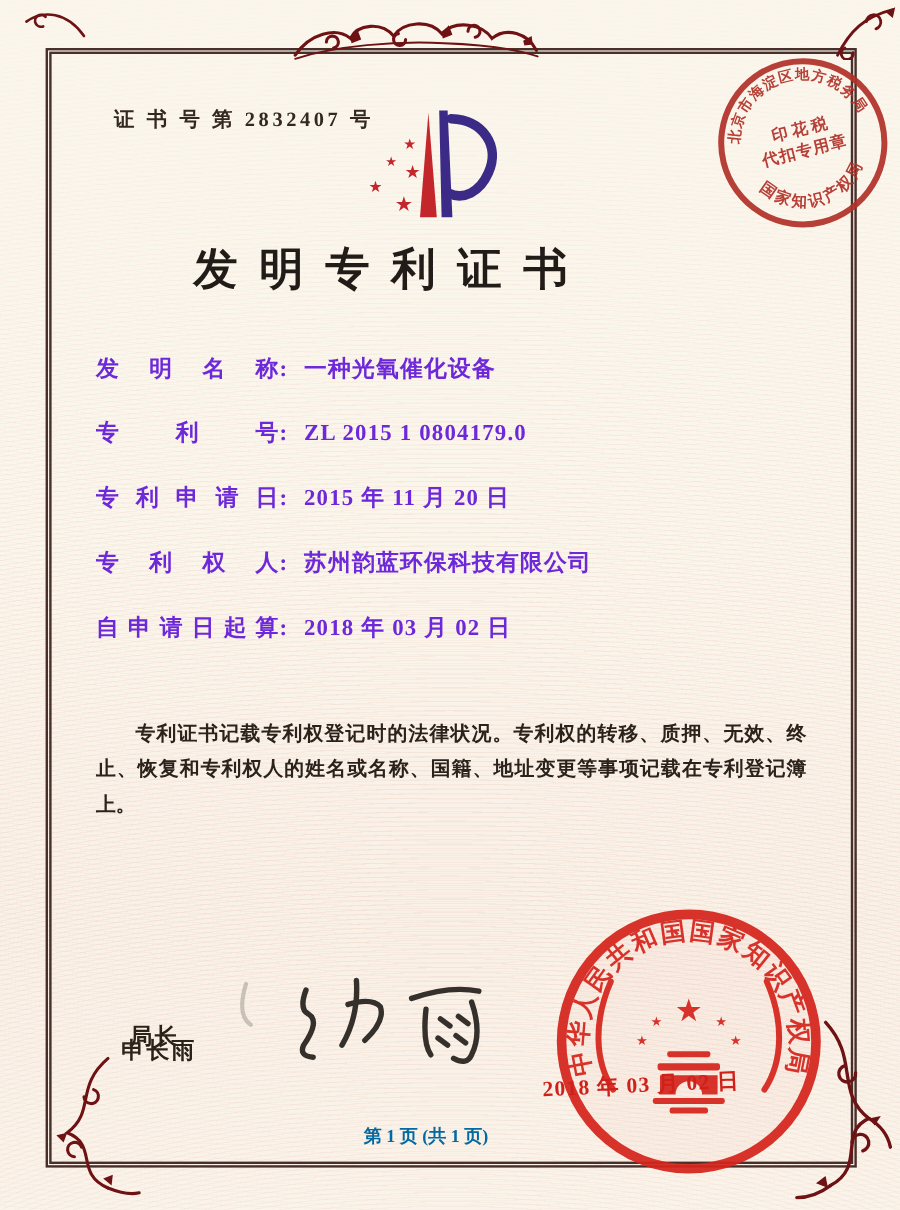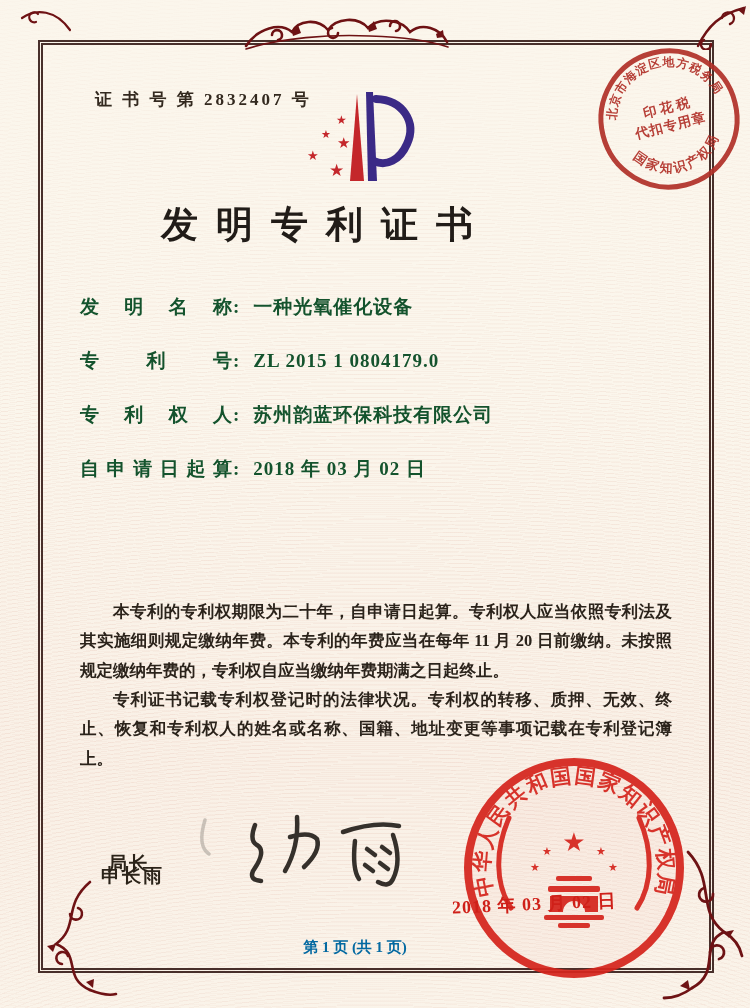--- a/index.html
+++ b/index.html
@@ -22,21 +22,21 @@
   .cert-number{
     left:95px; top:88px; font-size:17px; font-weight:600;
     letter-spacing:3px; color:#33291f;
   }
   .title{
     left:0; top:200px; width:634px; text-align:center;
     font-size:37px; font-weight:700; letter-spacing:18px; text-indent:18px;
     color:#211c18;
   }
   .fields{ left:80px; top:294px; width:600px; }
-  .frow{ height:54px; font-size:19px; font-weight:600; color:#14532d; white-space:nowrap; }
+  .frow{ height:54px; font-size:19px; font-weight:600; color:#6d28d9; white-space:nowrap; }
   .flabel{ display:inline-block; width:152px; text-align:justify; text-align-last:justify; }
   .fcolon{ display:inline-block; margin-left:1px; }
   .fvalue{ margin-left:14px; letter-spacing:1px; }
   .paras{ left:80px; top:597px; width:592px; }
   .paras p{
     font-size:16.5px; line-height:1.78; font-weight:600;
     text-align:justify; text-indent:2em; color:#2b231b;
   }
   .signer-title{ left:108px; top:826px; font-size:19px; font-weight:700; letter-spacing:2px;margin-top:25px; }
   .signer-name{ left:101px; top:863px; font-size:19px; font-weight:700; letter-spacing:2px; }
@@ -148,29 +148,31 @@
 <div class="abs title">发明专利证书</div>
 
 <div class="abs fields">
   <div class="frow">
     <span class="flabel">发明名称</span><span class="fcolon">:</span><span class="fvalue">一种光氧催化设备</span>
   </div>
   <div class="frow">
     <span class="flabel">专利号</span><span class="fcolon">:</span><span class="fvalue">ZL 2015 1 0804179.0</span>
   </div>
   <div class="frow">
+    <span class="flabel">专利申请日</span><span class="fcolon">:</span><span class="fvalue">2015 年 11 月 20 日</span>
+  </div>
+  <div class="frow">
     <span class="flabel">专利权人</span><span class="fcolon">:</span><span class="fvalue">苏州韵蓝环保科技有限公司</span>
   </div>
   <div class="frow">
     <span class="flabel">自申请日起算</span><span class="fcolon">:</span><span class="fvalue">2018 年 03 月 02 日</span>
   </div>
 </div>
 
 <div class="abs paras">
-  <p>本专利的专利权期限为二十年，自申请日起算。专利权人应当依照专利法及其实施细则规定缴纳年费。本专利的年费应当在每年 11 月 20 日前缴纳。未按照规定缴纳年费的，专利权自应当缴纳年费期满之日起终止。</p>
   <p>专利证书记载专利权登记时的法律状况。专利权的转移、质押、无效、终止、恢复和专利权人的姓名或名称、国籍、地址变更等事项记载在专利登记簿上。</p>
 </div>
 
 <div class="abs signer-title">局长</div>
 <div class="abs signer-name">申长雨</div>
 
 <svg class="abs" style="left:160px;top:795px;" width="260" height="110" viewBox="0 0 260 110">
   <path d="M45,25 q-8,26 4,34" stroke="#9a948c" stroke-width="3.5" fill="none" stroke-linecap="round" opacity="0.5"></path>
   <g stroke="#35302b" stroke-width="4.5" fill="none" stroke-linecap="round" stroke-linejoin="round">
     <path d="M95,30 q-6,16 2,20 q10,6 -4,26 q-4,9 8,10"></path>

